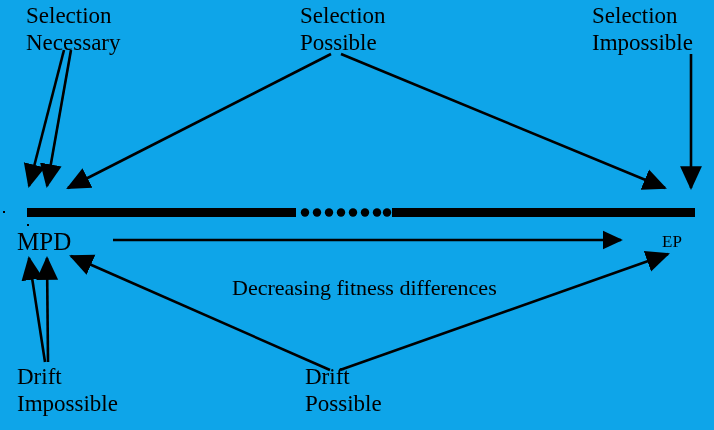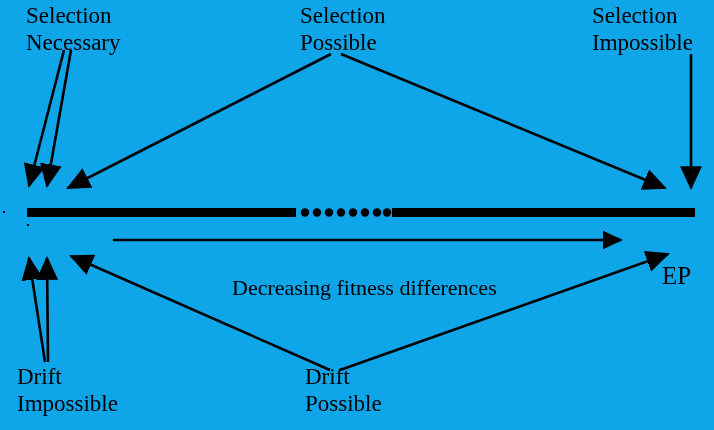--- a/index.html
+++ b/index.html
@@ -18,21 +18,21 @@
     color:#000;
     font-size:23px;
     line-height:27px;
     white-space:pre-line;
     letter-spacing:0px;
   }
   .lbl-sel-nec{left:26px;top:2px;}
   .lbl-sel-pos{left:300px;top:2px;}
   .lbl-sel-imp{left:592px;top:2px;}
   .lbl-mpd{left:17px;top:228px;font-size:25px;}
-  .lbl-ep{left:662px;top:228px;font-size:25px;margin-top:34px;}
+  .lbl-ep{left:662px;top:228px;font-size:17px;}
   .lbl-axis{left:232px;top:253px;font-size:22px;margin-top:21px;}
   .lbl-drift-imp{left:17px;top:363px;}
   .lbl-drift-pos{left:305px;top:363px;}
   .speck{position:absolute;width:2px;height:2px;background:#000;}
   .speck-a{left:3px;top:211px;}
   .speck-b{left:27px;top:224px;}
 </style>
 </head>
 <body>
 
@@ -81,20 +81,21 @@
     </g>
   </svg>
 
   <div class="lbl lbl-sel-nec">Selection
 Necessary</div>
   <div class="lbl lbl-sel-pos">Selection
 Possible</div>
   <div class="lbl lbl-sel-imp">Selection
 Impossible</div>
 
+  <div class="lbl lbl-mpd">MPD</div>
   <div class="lbl lbl-ep">EP</div>
   <div class="lbl lbl-axis">Decreasing fitness differences</div>
 
   <div class="lbl lbl-drift-imp">Drift
 Impossible</div>
   <div class="lbl lbl-drift-pos">Drift
 Possible</div>
 
   <span class="speck speck-a"></span>
   <span class="speck speck-b"></span>

